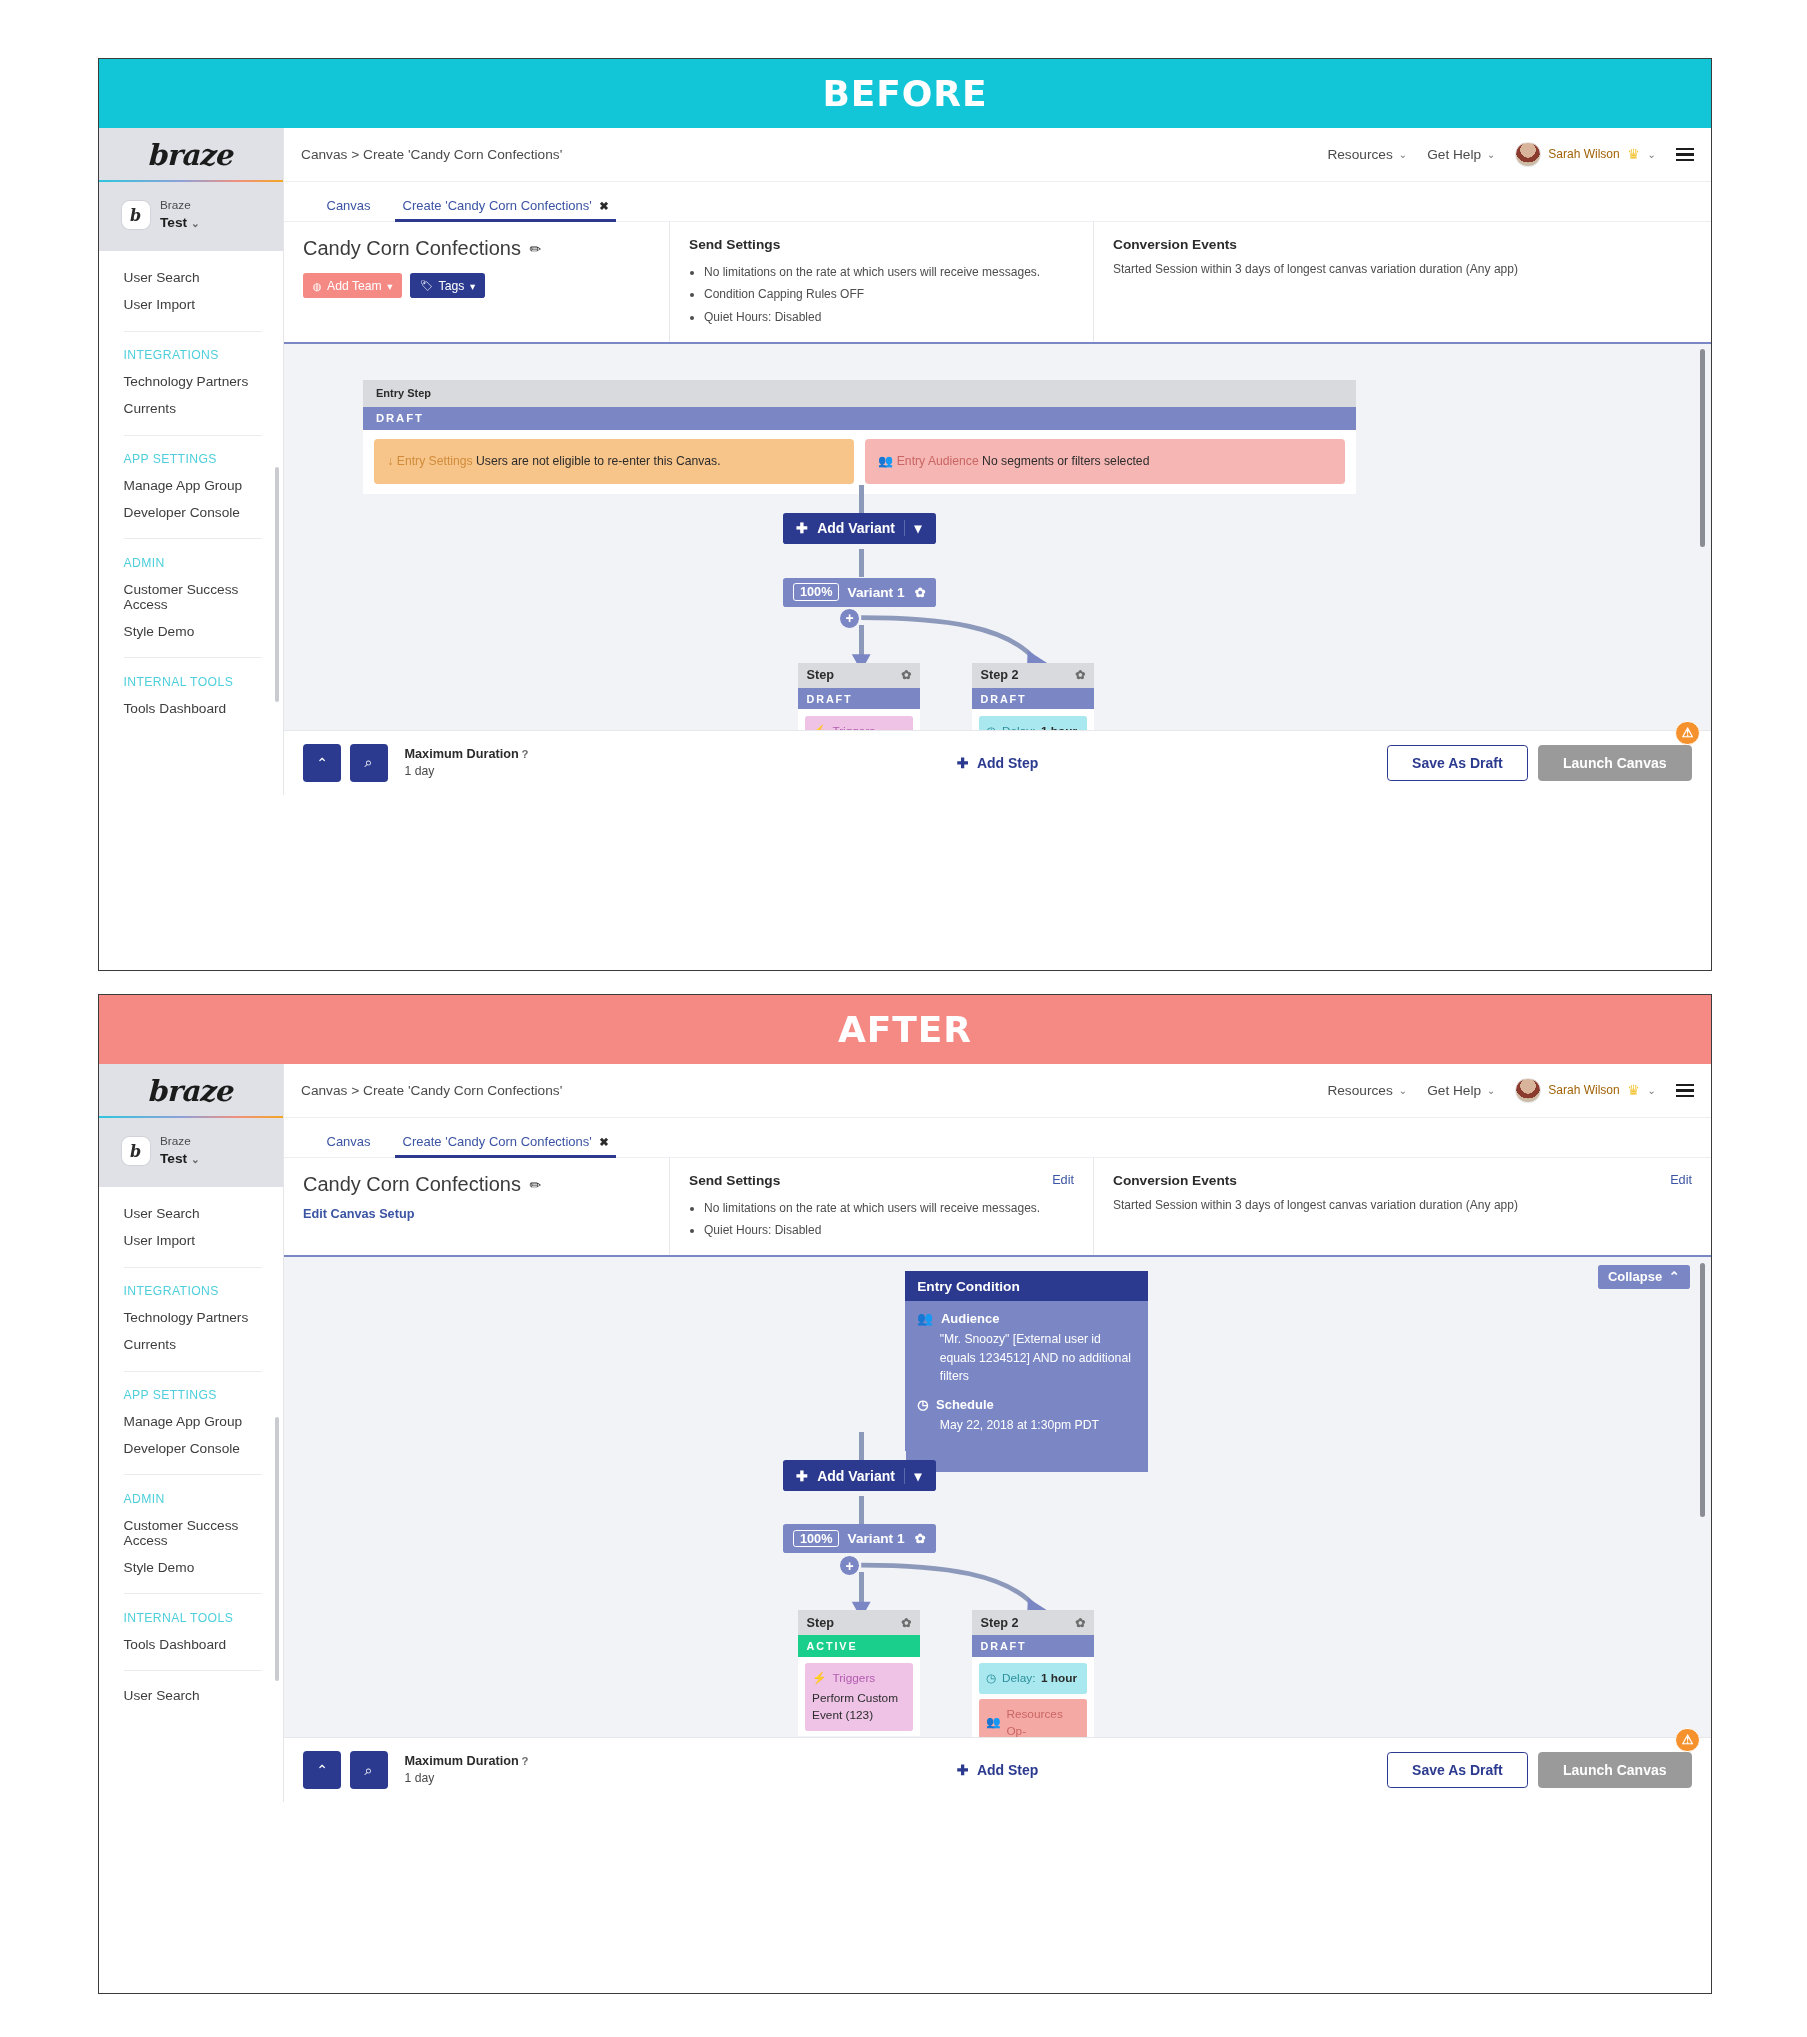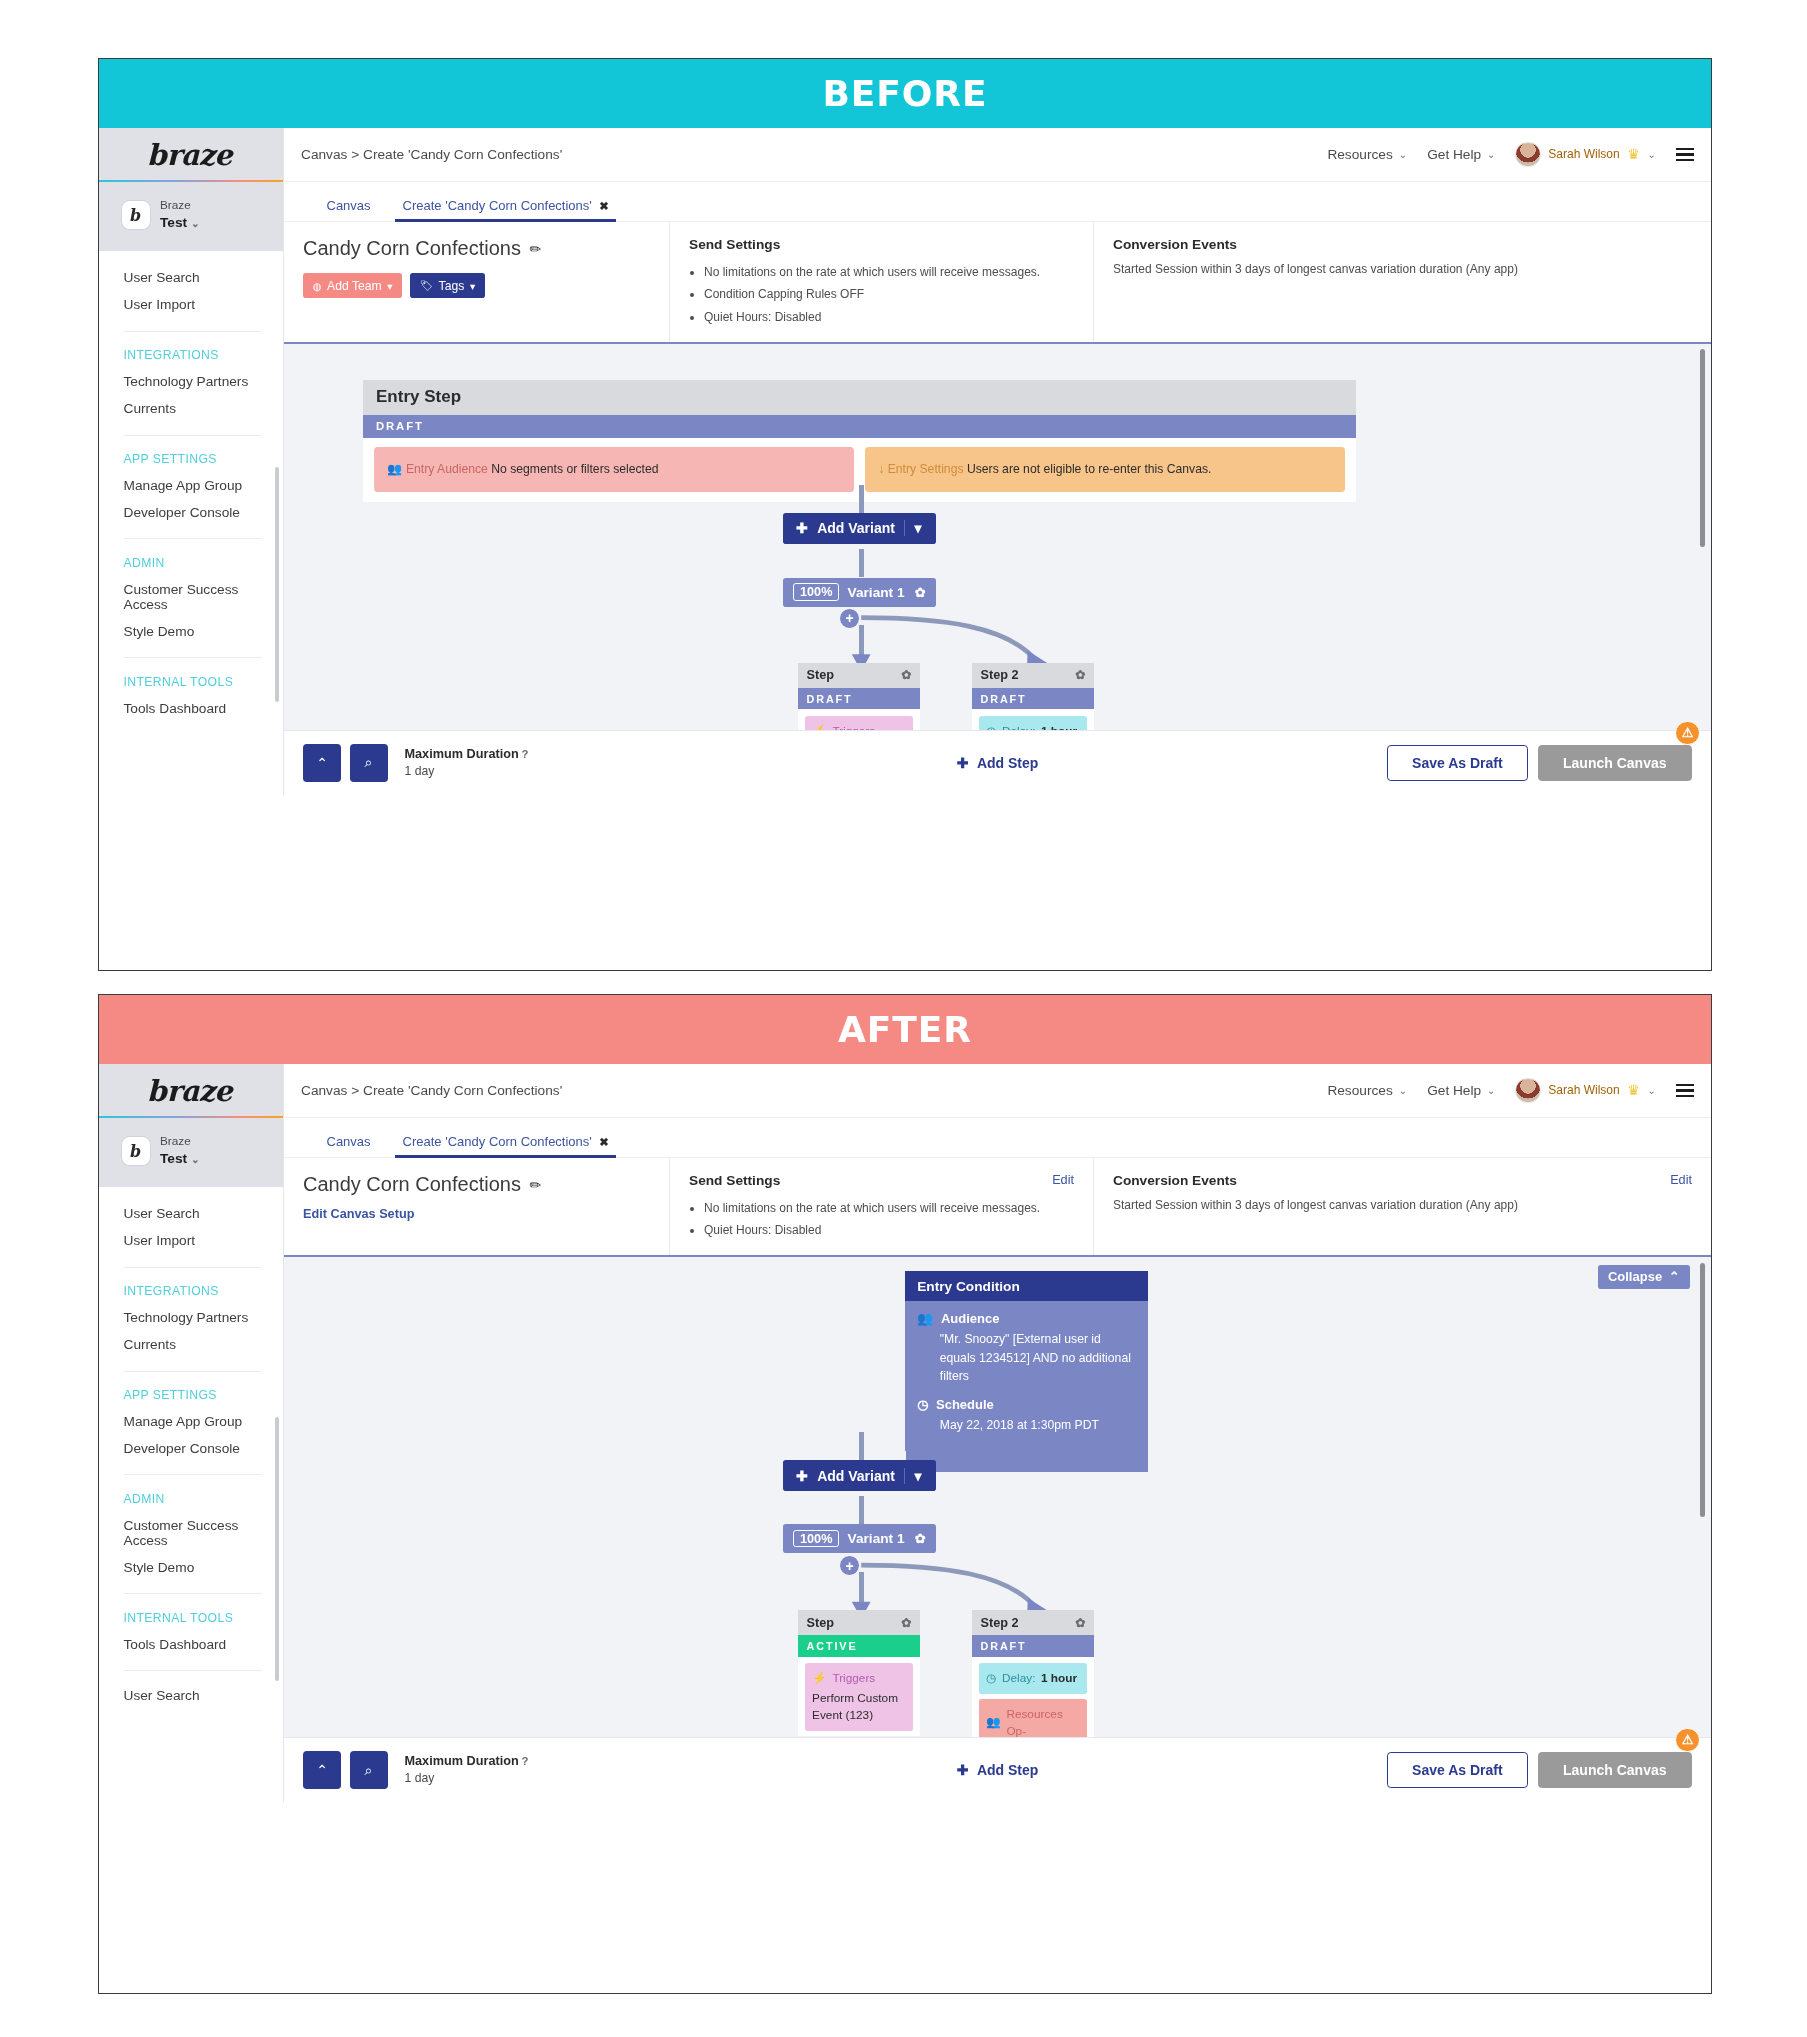--- a/index.html
+++ b/index.html
@@ -168,21 +168,21 @@
   .cv-scroll { position: absolute; right: 5.6px; width: 5.6px; background: #8a8d93; border-radius: 2.8px; }
 
   .collapse-btn {
     position: absolute; right: 21px; top: 7.5px;
     background: #7b87c4; color: #fff; font-size: 13px; font-weight: 600;
     padding: 4.7px 10.4px; border-radius: 2.8px; display: flex; align-items: center; gap: 6.6px;
   }
 
   
   .entry-step { position: absolute; left: 79px; top: 36px; width: 993px; }
-  .es-title { background: #d9dade; color: #2c2c2c; font-size: 17px; font-weight: 700; padding: 7.5px 13px; }
+  .es-title { background: #d9dade; color: #2c2c2c; font-size: 11px; font-weight: 700; padding: 7.5px 13px; }
   .es-draft { background: #7b87c4; color: #fff; font-size: 11.3px; font-weight: 700; letter-spacing: 1.9px; padding: 5.6px 13px; }
   .es-body { background: #fff; padding: 9.4px 11.3px; display: flex; gap: 11.3px; }
   .es-card { flex: 1; border-radius: 3.8px; padding: 13px 13px; font-size: 12.2px; line-height: 1.55; }
   .es-card .lbl { font-weight: 500; }
   .es-sched { background: #a8e8ee; }
   .es-sched .lbl { color: #2b8f9c; }
   .es-sched .val { color: #2c2c2c; }
   .es-aud { background: #f5b6b4; }
   .es-aud .lbl { color: #c96663; }
   .es-aud .val { color: #2c2c2c; }
@@ -389,29 +389,29 @@
             <div class="sum-head">Conversion Events</div>
             <div class="sum-text">Started Session within 3 days of longest canvas variation duration (Any app)</div>
           </div>
         </div>
 
         <div class="canvas-area canvas-before">
           <div class="entry-step">
             <div class="es-title">Entry Step</div>
             <div class="es-draft">DRAFT</div>
             <div class="es-body">
+              <div class="es-card es-set">
+                <span class="lbl">↓</span>
+                <span class="lbl">Entry Settings</span>
+                <span class="val">Users are not eligible to re-enter this Canvas.</span>
+              </div>
               <div class="es-card es-aud">
                 <span class="lbl">👥</span>
                 <span class="lbl">Entry Audience</span>
                 <span class="val">No segments or filters selected</span>
-              </div>
-              <div class="es-card es-set">
-                <span class="lbl">↓</span>
-                <span class="lbl">Entry Settings</span>
-                <span class="val">Users are not eligible to re-enter this Canvas.</span>
               </div>
             </div>
           </div>
 
           <div class="flow">
             <div class="vline" style="left:575px;top:141px;height:28px"></div>
             <div class="add-variant" style="left:499px;top:169px;width:153px">
               <span>✚</span>
               <span>Add Variant</span>
               <span class="av-div"></span>

